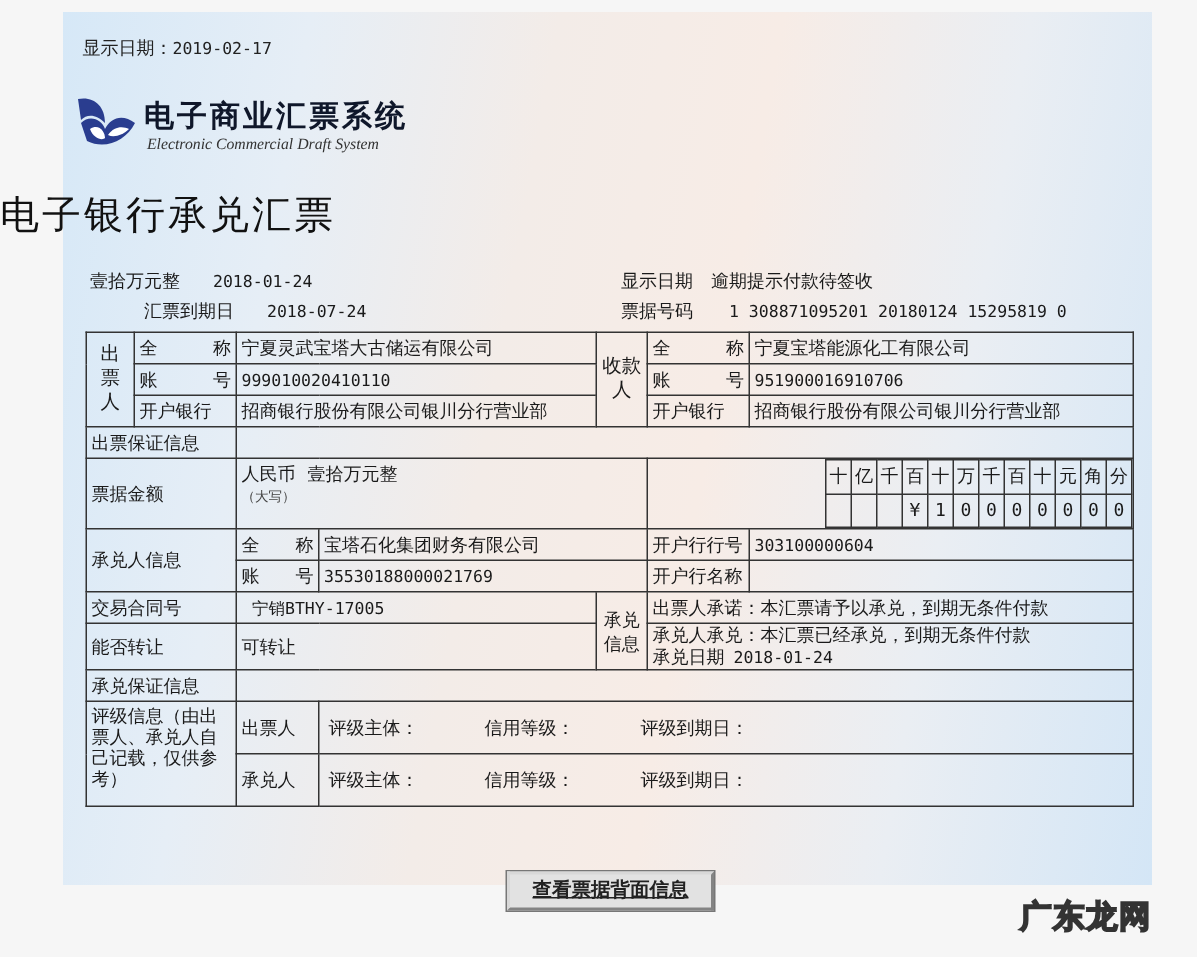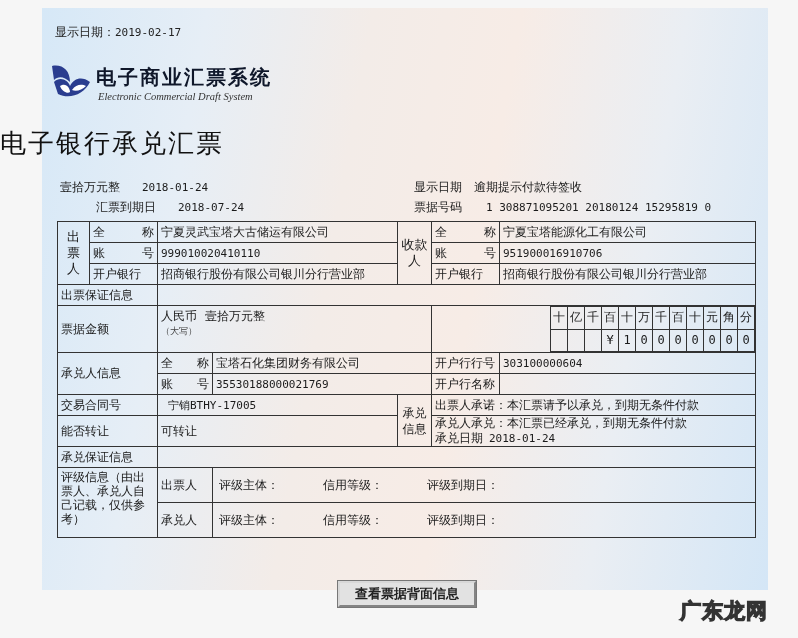--- a/index.html
+++ b/index.html
@@ -47,21 +47,21 @@
   .mono { font-family:"DejaVu Sans Mono", "Liberation Mono", monospace; font-size:11px; }
   .vert { text-align:center; line-height:16px; white-space:normal !important; font-size:13px; }
   .spread { display:flex; justify-content:space-between; }
   table.digits { border-collapse:collapse; width:100%; height:100%; table-layout:fixed; }
   table.digits td { border:1px solid #333; text-align:center; height:19px; padding:0; font-size:12px; }
   .rating-row td.ri { padding-left:6px; }
   .btn {
     position:absolute; left:338px; top:581px; width:134px; height:22px;
     background:#e2e2e2; border:2px outset #d8d8d8; box-shadow:0 0 0 1px #777;
     font-size:13px; font-weight:bold; text-align:center; line-height:22px; color:#222;
-    cursor:pointer;
+    text-decoration:underline; cursor:pointer;
   }
   .watermark {
     position:absolute; left:680px; top:597px; font-size:21px; font-weight:bold;
     color:#fff; -webkit-text-stroke:1.2px #333; letter-spacing:1px;
   }
 </style>
 </head>
 <body>
 
 <div class="paper"></div>

